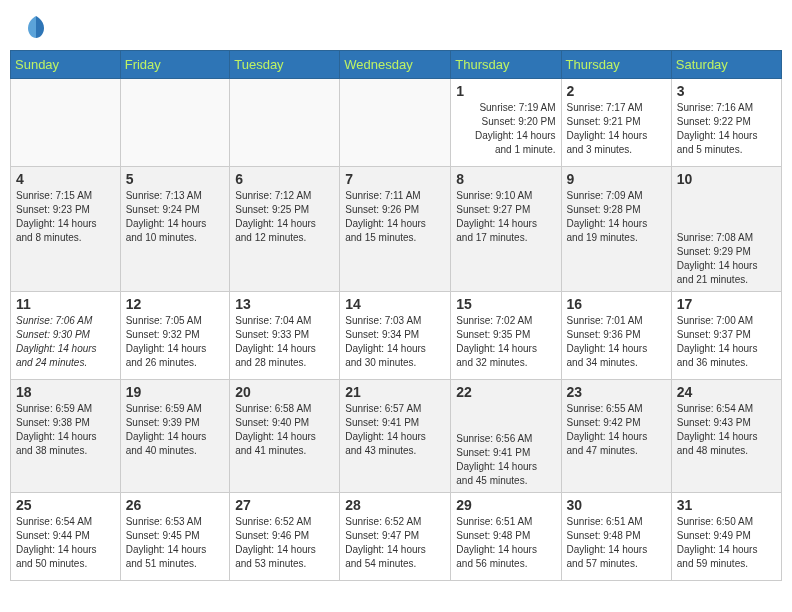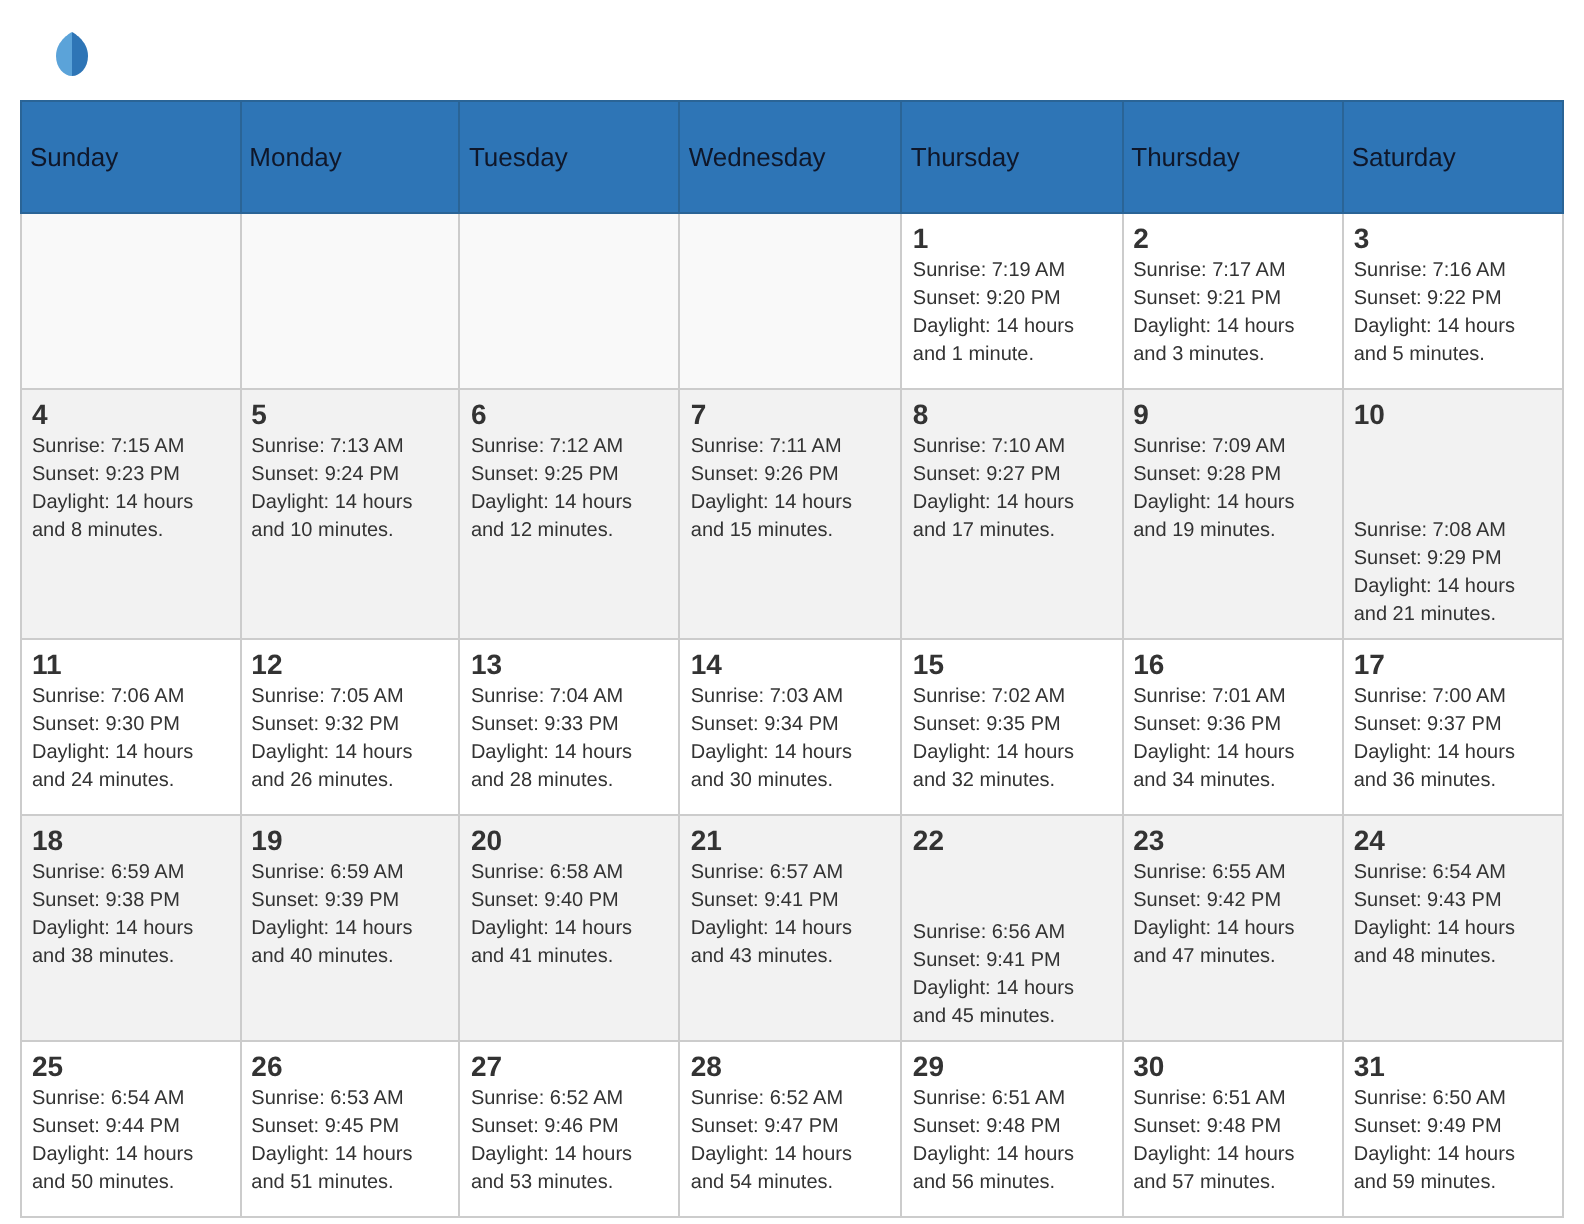--- a/index.html
+++ b/index.html
@@ -38,23 +38,23 @@
       margin-top: 2px;
     }
     .calendar {
       margin: 6px 10px 10px 10px;
       border-collapse: collapse;
       width: calc(100% - 20px);
       border: 1px solid #ccc;
     }
     .calendar th {
       background-color: #2e75b6;
-      color: #0f172a;
+      color: #bef264;
       font-size: 13px;
-      padding: 20px 4px;
+      padding: 6px 4px;
       text-align: left;
       border: 1px solid #2a6496;
       font-weight: normal;
     }
     .calendar td {
       border: 1px solid #ccc;
       vertical-align: top;
       padding: 4px 5px;
       width: 113px;
       height: 88px;
@@ -98,37 +98,37 @@
   <div class="title-section">
     <div class="month-year"></div>
     <div class="location"></div>
   </div>
 </div>
 
 <table class="calendar">
   <thead>
     <tr>
     <th>Sunday</th>
-        <th>Monday</th>
+        <th>Friday</th>
         <th>Tuesday</th>
         <th>Wednesday</th>
         <th>Thursday</th>
         <th>Thursday</th>
         <th>Saturday</th>
       </tr>
   </thead>
   <tbody id="calendar-body">
   <tr>
         <td class="empty"></td>
         <td class="empty"></td>
         <td class="empty"></td>
         <td class="empty"></td>
         <td>
           <div class="day-number">1</div>
-          <div class="day-info" style="white-space: pre-line;">Sunrise: 7:19 AM
+          <div class="day-info" style="white-space: pre-line; text-align: right;">Sunrise: 7:19 AM
 Sunset: 9:20 PM
 Daylight: 14 hours
 and 1 minute.</div>
         </td>
         <td>
           <div class="day-number">2</div>
           <div class="day-info" style="white-space: pre-line;">Sunrise: 7:17 AM
 Sunset: 9:21 PM
 Daylight: 14 hours
 and 3 minutes.</div>
@@ -165,21 +165,21 @@
         </td>
         <td>
           <div class="day-number">7</div>
           <div class="day-info" style="white-space: pre-line;">Sunrise: 7:11 AM
 Sunset: 9:26 PM
 Daylight: 14 hours
 and 15 minutes.</div>
         </td>
         <td>
           <div class="day-number">8</div>
-          <div class="day-info" style="white-space: pre-line;">Sunrise: 7:10 AM
+          <div class="day-info" style="white-space: pre-line;">Sunrise: 9:10 AM
 Sunset: 9:27 PM
 Daylight: 14 hours
 and 17 minutes.</div>
         </td>
         <td>
           <div class="day-number">9</div>
           <div class="day-info" style="white-space: pre-line;">Sunrise: 7:09 AM
 Sunset: 9:28 PM
 Daylight: 14 hours
 and 19 minutes.</div>
@@ -188,21 +188,21 @@
           <div class="day-number">10</div>
           <div class="day-info" style="white-space: pre-line; margin-top: 44px;">Sunrise: 7:08 AM
 Sunset: 9:29 PM
 Daylight: 14 hours
 and 21 minutes.</div>
         </td>
       </tr>
       <tr>
         <td>
           <div class="day-number">11</div>
-          <div class="day-info" style="white-space: pre-line;">Sunrise: 7:06 AM
+          <div class="day-info" style="white-space: pre-line; font-style: italic;">Sunrise: 7:06 AM
 Sunset: 9:30 PM
 Daylight: 14 hours
 and 24 minutes.</div>
         </td>
         <td>
           <div class="day-number">12</div>
           <div class="day-info" style="white-space: pre-line;">Sunrise: 7:05 AM
 Sunset: 9:32 PM
 Daylight: 14 hours
 and 26 minutes.</div>

